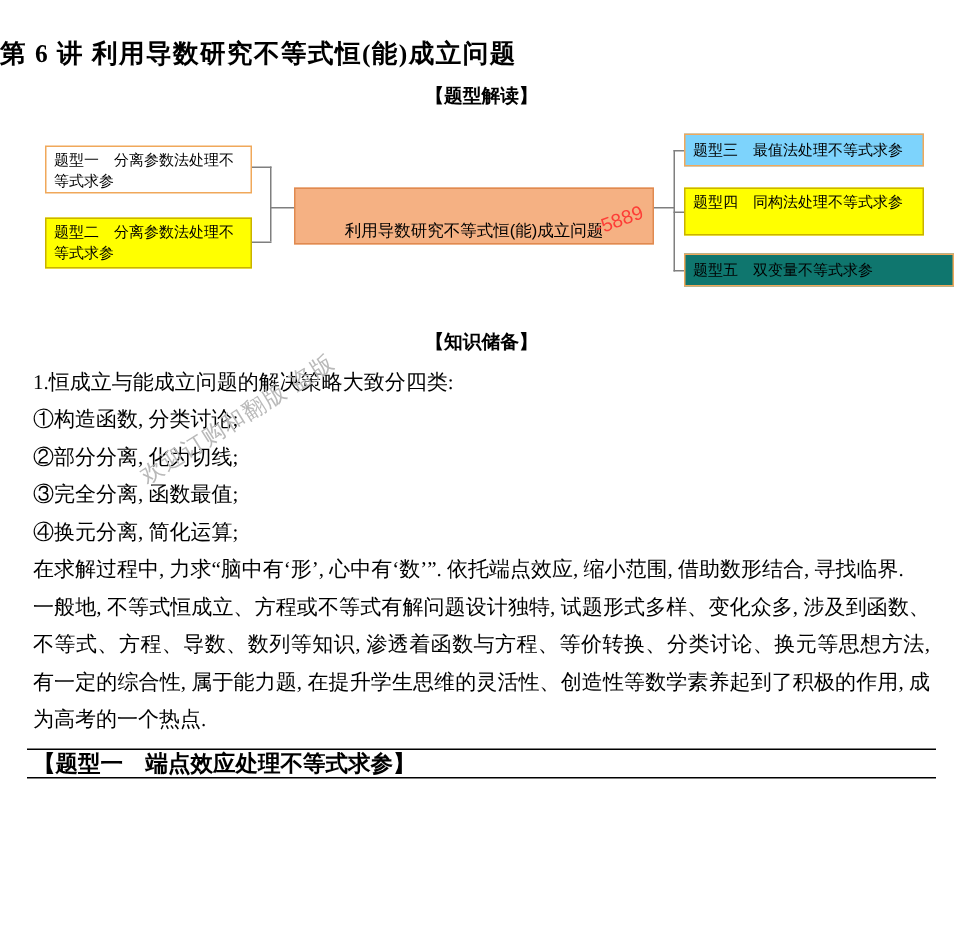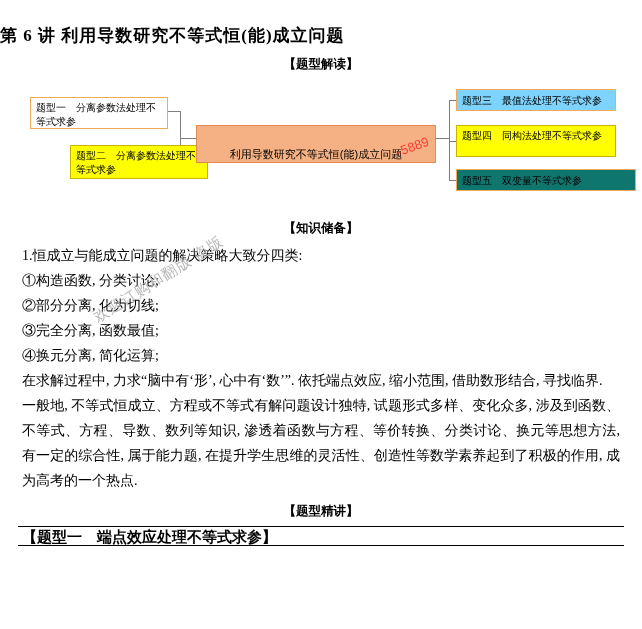--- a/index.html
+++ b/index.html
@@ -60,21 +60,21 @@
     font-size: 11px;
     line-height: 20px;
     padding: 18px 4px;
   }
   .n-left1 {
     left: 30px; top: 16px; width: 138px; height: 32px;
     background: #ffffff; border: 1px solid #f0a85a;
   }
   .n-left2 {
     left: 30px; top: 64px; width: 138px; height: 34px;
-    background: #ffff00; border: 1px solid #c9b200; margin-left: 40px;
+    background: #ffff00; border: 1px solid #c9b200;
   }
   .n-right1 {
     left: 456px; top: 8px; width: 160px; height: 22px;
     background: #7dd3fc; border: 1px solid #f0a85a;
     line-height: 16px;
   }
   .n-right2 {
     left: 456px; top: 44px; width: 160px; height: 32px;
     background: #ffff00; border: 1px solid #c9b200;
   }
@@ -182,19 +182,18 @@
   <div class="content">
     <p>1.恒成立与能成立问题的解决策略大致分四类:</p>
     <p class="indent-list">①构造函数, 分类讨论;</p>
     <p class="indent-list">②部分分离, 化为切线;</p>
     <p class="indent-list">③完全分离, 函数最值;</p>
     <p class="indent-list">④换元分离, 简化运算;</p>
     <p>在求解过程中, 力求“脑中有‘形’, 心中有‘数’”. 依托端点效应, 缩小范围, 借助数形结合, 寻找临界.</p>
     <p>一般地, 不等式恒成立、方程或不等式有解问题设计独特, 试题形式多样、变化众多, 涉及到函数、不等式、方程、导数、数列等知识, 渗透着函数与方程、等价转换、分类讨论、换元等思想方法, 有一定的综合性, 属于能力题, 在提升学生思维的灵活性、创造性等数学素养起到了积极的作用, 成为高考的一个热点.</p>
   </div>
 
-  <div class="section-head" style="margin-top:10px;">【题型精讲】</div>
 
   <div class="box-head">
     <span class="box-head-inner">【题型一　端点效应处理不等式求参】</span>
   </div>
 
 </div>
 
 </body></html>

